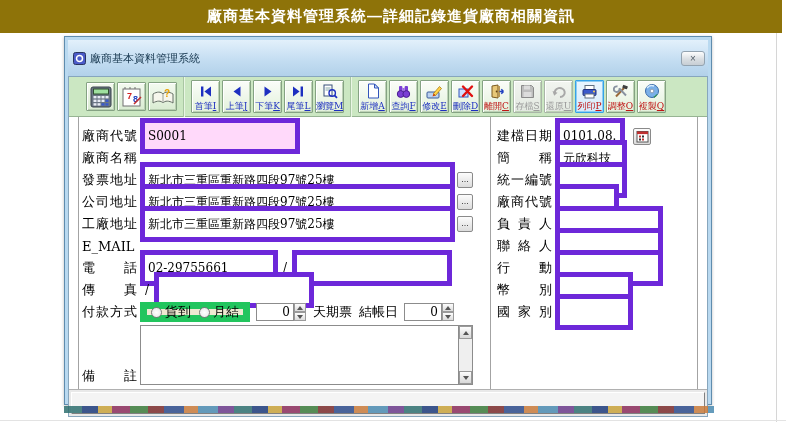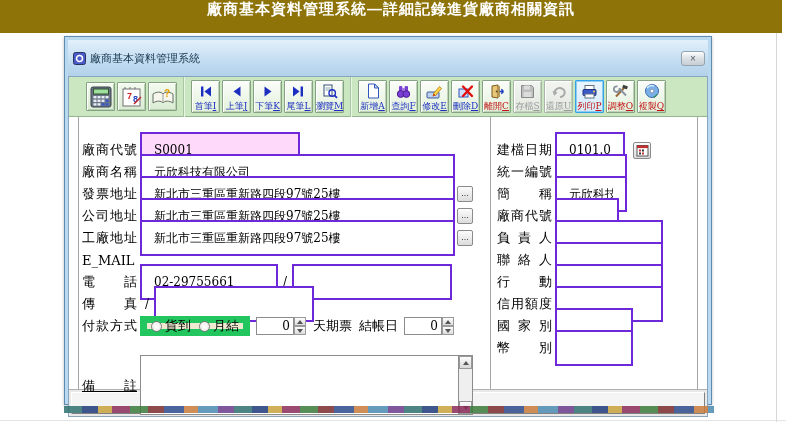--- a/index.html
+++ b/index.html
@@ -4,21 +4,21 @@
 <style>
   * { margin:0; padding:0; box-sizing:border-box; }
   html,body { width:786px; height:422px; }
   body {
     position:relative; width:786px; height:422px; overflow:hidden;
     background:#ffffff; font-family:"DejaVu Serif", serif; color:#000;
   }
   
   .banner {
     position:absolute; left:0; top:0; width:782px; height:33px;
-    background:#8e7309; display:flex; align-items:flex-start; justify-content:center;
+    background:#8e7309; display:flex; align-items:center; justify-content:center;
   }
   .banner-title {
     color:#fff; font-family:"Liberation Sans", sans-serif;
     font-size:15px; font-weight:bold; letter-spacing:1px;
   }
   .page-right-line { position:absolute; left:776px; top:33px; width:1px; height:389px; background:#d6d6d6; }
   .page-bottom-line { position:absolute; left:0; top:420px; width:786px; height:1px; background:#e3e3e3; }
 
   
   .window {
@@ -73,31 +73,31 @@
   .t-gray { color:#9a9a9a; }
   .tbtn.disabled { cursor:default; background:linear-gradient(#f2f5f0,#e2e8e0); border-color:#a9b5a7; }
 
   
   .formarea {
     position:relative; height:272px; margin:0 9px; background:#fff;
     border-left:1px solid #a3a3a3; border-right:1px solid #a3a3a3;
   }
   .v-divider { position:absolute; left:411px; top:0; width:1px; height:272px; background:#a3a3a3; }
 
-  .col { position:absolute; top:22px; }
+  .col { position:absolute; top:8px; }
   .col-left { left:3px; width:405px; }
   .col-right { left:418px; width:195px; }
   .frow { display:flex; align-items:center; height:22px; }
   .flabel {
     width:58px; flex:0 0 auto; font-size:13px; color:#000;
     text-align:justify; text-align-last:justify; padding-right:3px;
   }
   .fld {
-    height:36px; border:2px solid #6d28d9; background:#fff;
-    font-family:"DejaVu Serif", serif; font-size:12px; padding:0 12px; color:#000;
+    height:36px; border:5px solid #6d28d9; background:#fff;
+    font-family:"DejaVu Serif", serif; font-size:12px; padding:0 3px; color:#000;
   }
   .fld.pink { background:#ffd9fa; }
   .w-code { width:160px; }
   .w-wide { width:315px; }
   .w-phone1 { width:138px; }
   .w-phone2 { width:160px; }
   .sep-slash { width:14px; text-align:center; font-size:12px; }
   .browse-btn {
     width:16px; height:16px; margin-left:2px; border:1px solid #8a8a8a; border-radius:2px;
     background:linear-gradient(#fcfcfc,#dcdcdc); font-size:9px; line-height:12px;
@@ -122,21 +122,21 @@
   .spin-btns { display:flex; flex-direction:column; width:12px; height:18px; }
   .spin-up,.spin-dn {
     flex:1; border:1px solid #9a9a9a; background:linear-gradient(#fdfdfd,#dcdcdc);
     display:flex; align-items:center; justify-content:center; cursor:pointer;
   }
   .tri-up { width:0; height:0; border-left:3px solid transparent; border-right:3px solid transparent; border-bottom:4px solid #555; }
   .tri-dn { width:0; height:0; border-left:3px solid transparent; border-right:3px solid transparent; border-top:4px solid #555; }
   .pay-text { font-size:13px; margin-left:7px; white-space:nowrap; }
   .pay-text.gap { }
   
-  .notes-row { align-items:center; height:auto; margin-top:18px;text-decoration:underline; }
+  .notes-row { align-items:flex-end; height:auto; margin-top:2px; }
   .notes-row .flabel { margin-top:2px; }
   .notes-wrap { display:flex; }
   .notes-area {
     width:318px; height:60px; border:1px solid #8c8c8c; border-right:none; background:#fff;
     font-size:12px; padding:1px 3px;
   }
   .notes-scroll {
     width:15px; height:60px; border:1px solid #8c8c8c; background:#efefef;
     display:flex; flex-direction:column; justify-content:space-between;
   }
@@ -403,21 +403,20 @@
 
       <div class="col col-left">
 
         <div class="frow">
           <span class="flabel">廠商代號</span>
           <input class="fld pink w-code" value="S0001" style="">
         </div>
 
         <div class="frow">
           <span class="flabel">廠商名稱</span>
-          <input class="fld w-wide" value="元欣科技有限公司" style="">
         </div>
 
         <div class="frow">
           <span class="flabel">發票地址</span>
           <input class="fld w-wide" value="新北市三重區重新路四段97號25樓" style="">
           <div class="browse-btn">...</div>
         </div>
 
         <div class="frow">
           <span class="flabel">公司地址</span>
@@ -513,61 +512,57 @@
               <rect x="1" y="1.5" width="11" height="2.6" fill="#c03030"></rect>
               <rect x="3" y="5.5" width="2" height="2" fill="#c03030"></rect>
                 <rect x="6" y="5.5" width="2" height="2" fill="#333"></rect>
               <rect x="3" y="8.5" width="2" height="2" fill="#333"></rect>
                 <rect x="6" y="8.5" width="2" height="2" fill="#c03030"></rect>
             </svg>
           </div>
         </div>
 
         <div class="frow">
+          <span class="flabel">簡稱</span>
+          <input class="fld w-short" value="元欣科技" style="">
+        </div>
+
+        <div class="frow">
           <span class="flabel">統一編號</span>
           <input class="fld w-tax" value="" style="">
         </div>
 
         <div class="frow">
-          <span class="flabel">簡稱</span>
-          <input class="fld w-short" value="元欣科技" style="">
-        </div>
-
-        <div class="frow">
           <span class="flabel">廠商代號</span>
           <input class="fld w-zip" value="" style="">
         </div>
 
         <div class="frow">
           <span class="flabel">負責人</span>
           <input class="fld w-person" value="" style="">
         </div>
 
         <div class="frow">
           <span class="flabel">聯絡人</span>
           <input class="fld w-person" value="" style="">
         </div>
 
         <div class="frow">
           <span class="flabel">行動</span>
           <input class="fld w-person" value="" style="">
         </div>
 
-        <div class="frow">
-          <span class="flabel">信用額度</span>
-          <input class="fld w-person" value="" style="">
+
+        <div class="frow">
+          <span class="flabel">幣別</span>
+          <input class="fld w-curr" value="" style="">
         </div>
 
         <div class="frow">
           <span class="flabel">國家別</span>
-          <input class="fld w-curr" value="" style="">
-        </div>
-
-        <div class="frow">
-          <span class="flabel">幣別</span>
           <input class="fld w-curr" value="" style="">
         </div>
       </div>
     </div>
 
     <div class="statusbar">
       <div class="status-inner"></div>
     </div>
   </div>
 </div>

